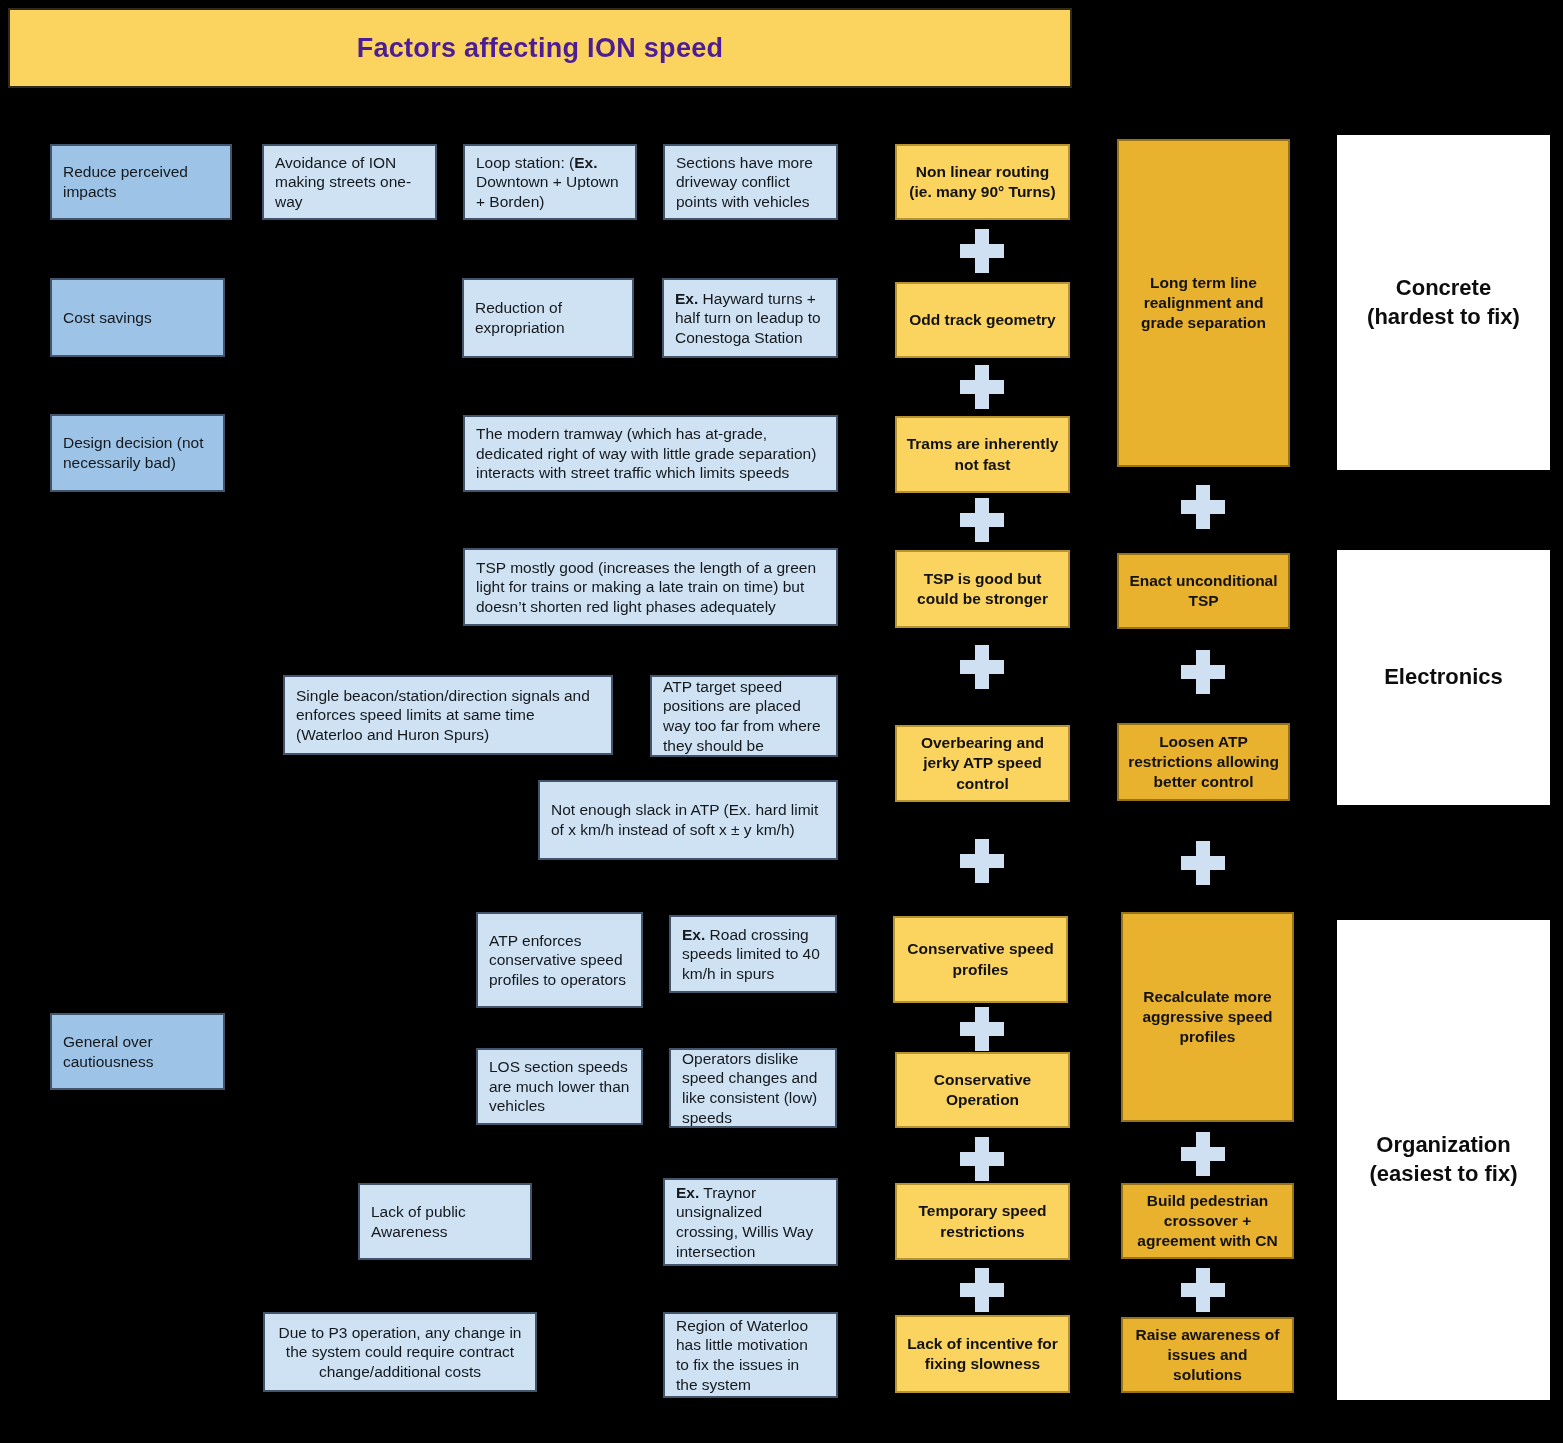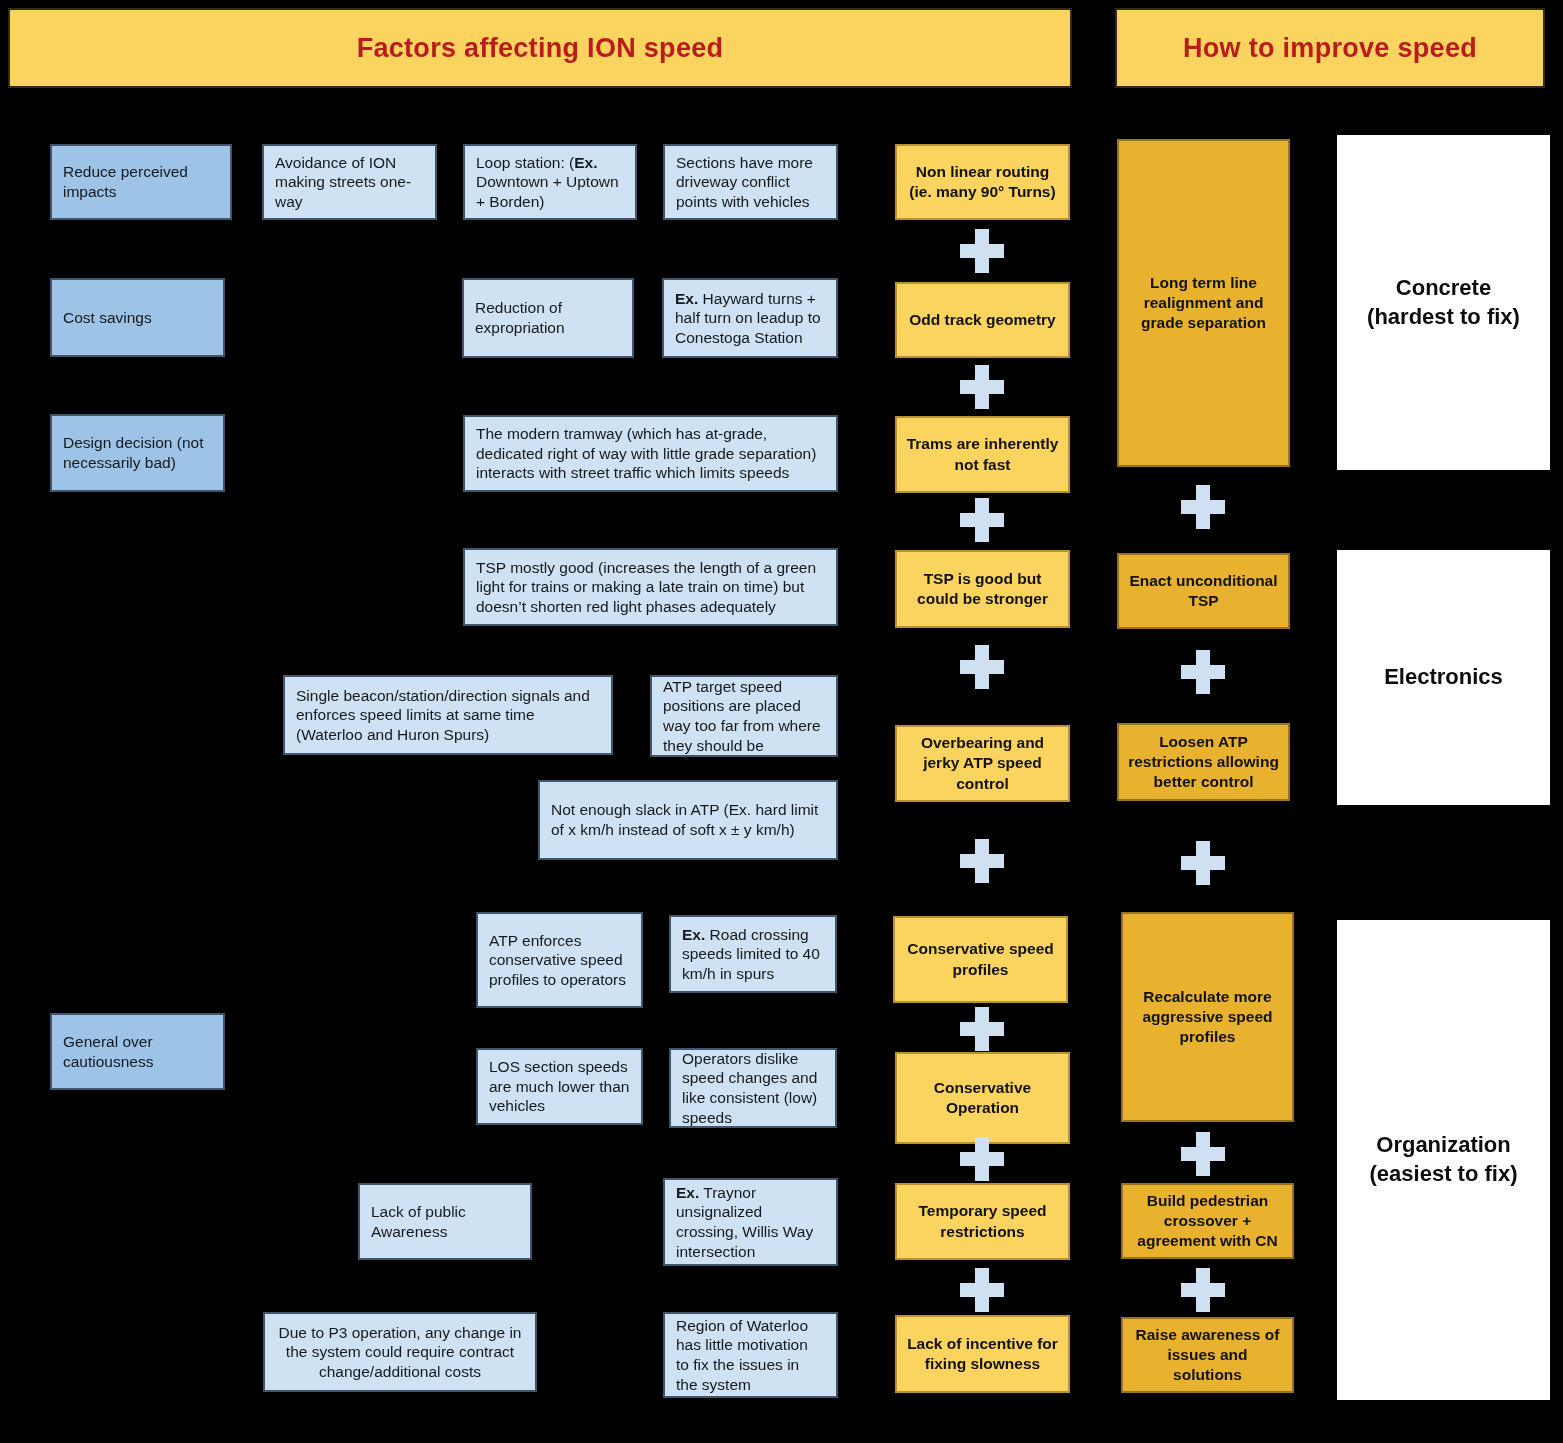--- a/index.html
+++ b/index.html
@@ -3,21 +3,21 @@
 <meta charset="utf-8">
 <style>
   html,body{margin:0;padding:0;background:#000;}
   #canvas{
     position:relative;width:1563px;height:1443px;background:#000;
     font-family:"Liberation Sans",sans-serif;color:#15191e;overflow:hidden;
   }
   .box{position:absolute;box-sizing:border-box;display:flex;align-items:center;}
   .hdr{
     background:#FBD45F;border:2px solid #3a3categories423;justify-content:center;text-align:center;
-    font-size:27px;font-weight:600;color:#b91c1c;letter-spacing:.3px;
+    font-size:27px;font-weight:600;color:#4c1d95;letter-spacing:.3px;
   }
   .hdr{border:2px solid #2f2b1d;}
   .blue{background:#CFE2F3;border:2px solid #42556a;padding:6px 11px;font-size:15.5px;line-height:1.26;}
   .dblue{background:#9DC3E6;border:2px solid #42556a;padding:6px 11px;font-size:15.5px;line-height:1.26;}
   .yellow{
     background:#FBD45F;border:2px solid #b7942f;justify-content:center;text-align:center;
     font-weight:bold;font-size:15.5px;line-height:1.3;padding:6px 9px;color:#121212;
   }
   .gold{
     background:#E9B22E;border:2px solid #97731a;justify-content:center;text-align:center;
@@ -33,23 +33,20 @@
   .plus::after{content:"";position:absolute;left:15px;top:0;width:14px;height:44px;background:#CEE0F2;}
 </style>
 </head>
 <body>
 
 <div id="canvas">
 
   <div class="box hdr" style="left:8px;top:8px;width:1064px;height:80px;">
     <div class="txt">Factors affecting ION speed</div>
   </div>
-  <div class="box hdr" style="left:1115px;top:8px;width:430px;height:80px;">
-    <div class="txt">How to improve speed</div>
-  </div>
 
   <div class="box dblue" style="left:50px;top:144px;width:182px;height:76px;">
     <div class="txt">Reduce perceived impacts</div>
   </div>
   <div class="box dblue" style="left:50px;top:278px;width:175px;height:79px;">
     <div class="txt">Cost savings</div>
   </div>
   <div class="box dblue" style="left:50px;top:414px;width:175px;height:78px;">
     <div class="txt">Design decision (not necessarily bad)</div>
   </div>
@@ -132,21 +129,21 @@
   </div>
   <div class="box yellow" style="left:895px;top:550px;width:175px;height:78px;justify-content:center;">
     <div class="txt">TSP is good but could be stronger</div>
   </div>
   <div class="box yellow" style="left:895px;top:725px;width:175px;height:77px;">
     <div class="txt">Overbearing and jerky ATP speed control</div>
   </div>
   <div class="box yellow" style="left:893px;top:916px;width:175px;height:87px;">
     <div class="txt">Conservative speed profiles</div>
   </div>
-  <div class="box yellow" style="left:895px;top:1052px;width:175px;height:92px;">
+  <div class="box yellow" style="left:895px;top:1052px;width:175px;height:76px;">
     <div class="txt">Conservative Operation</div>
   </div>
   <div class="box yellow" style="left:895px;top:1183px;width:175px;height:77px;">
     <div class="txt">Temporary speed restrictions</div>
   </div>
   <div class="box yellow" style="left:895px;top:1315px;width:175px;height:78px;">
     <div class="txt">Lack of incentive for fixing slowness</div>
   </div>
 
   <div class="box gold" style="left:1117px;top:139px;width:173px;height:328px;">

